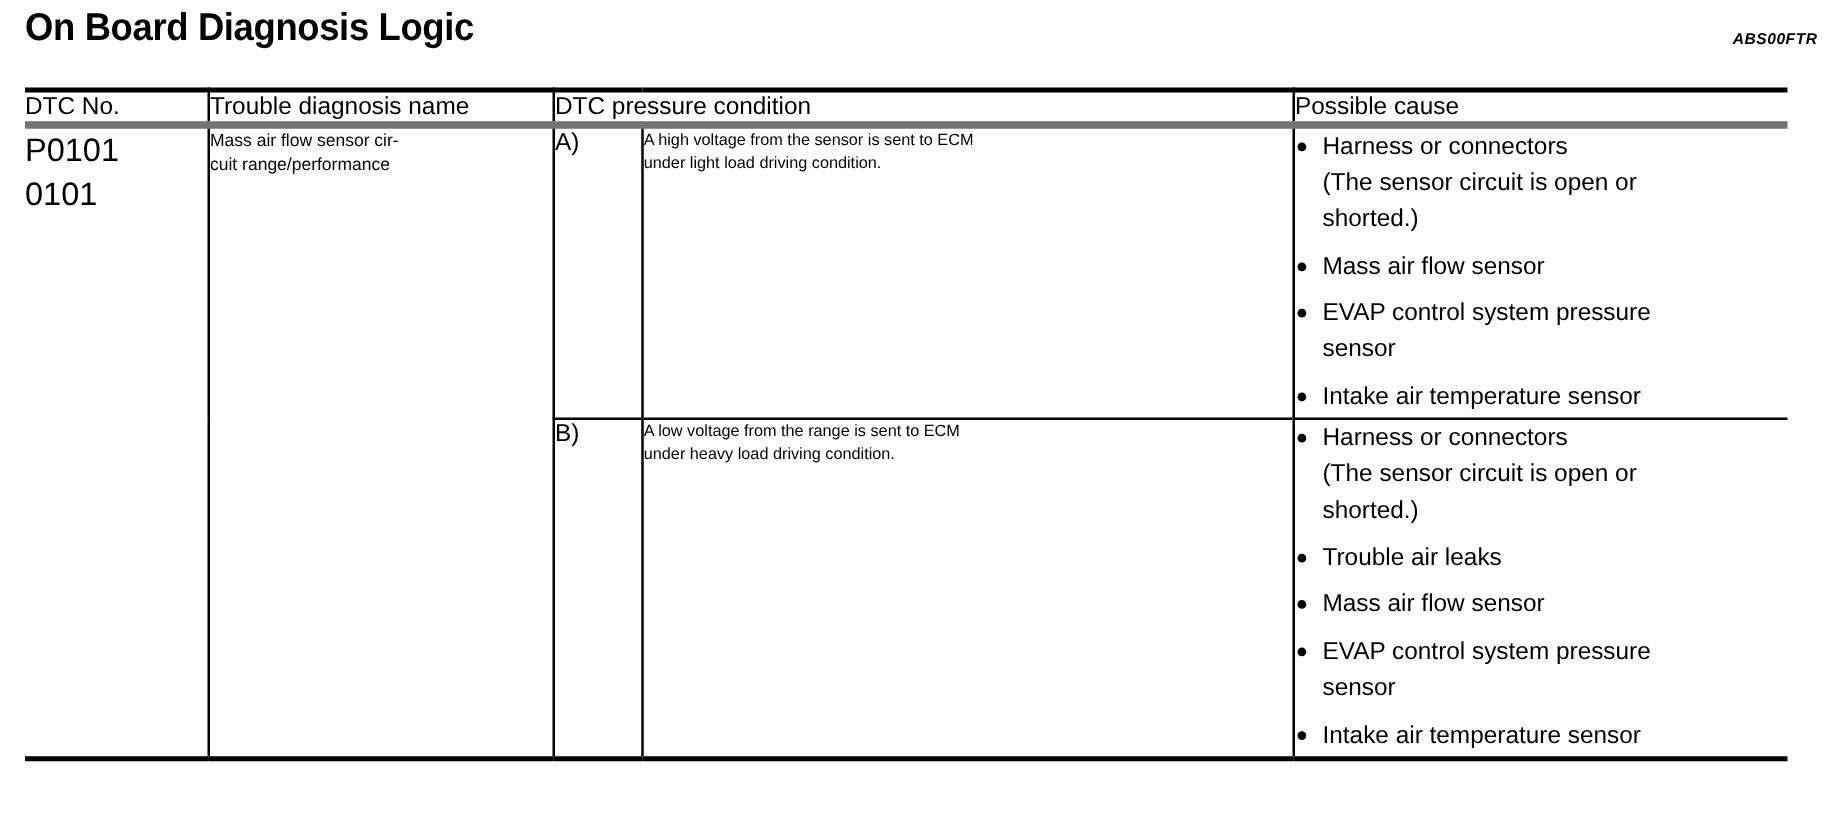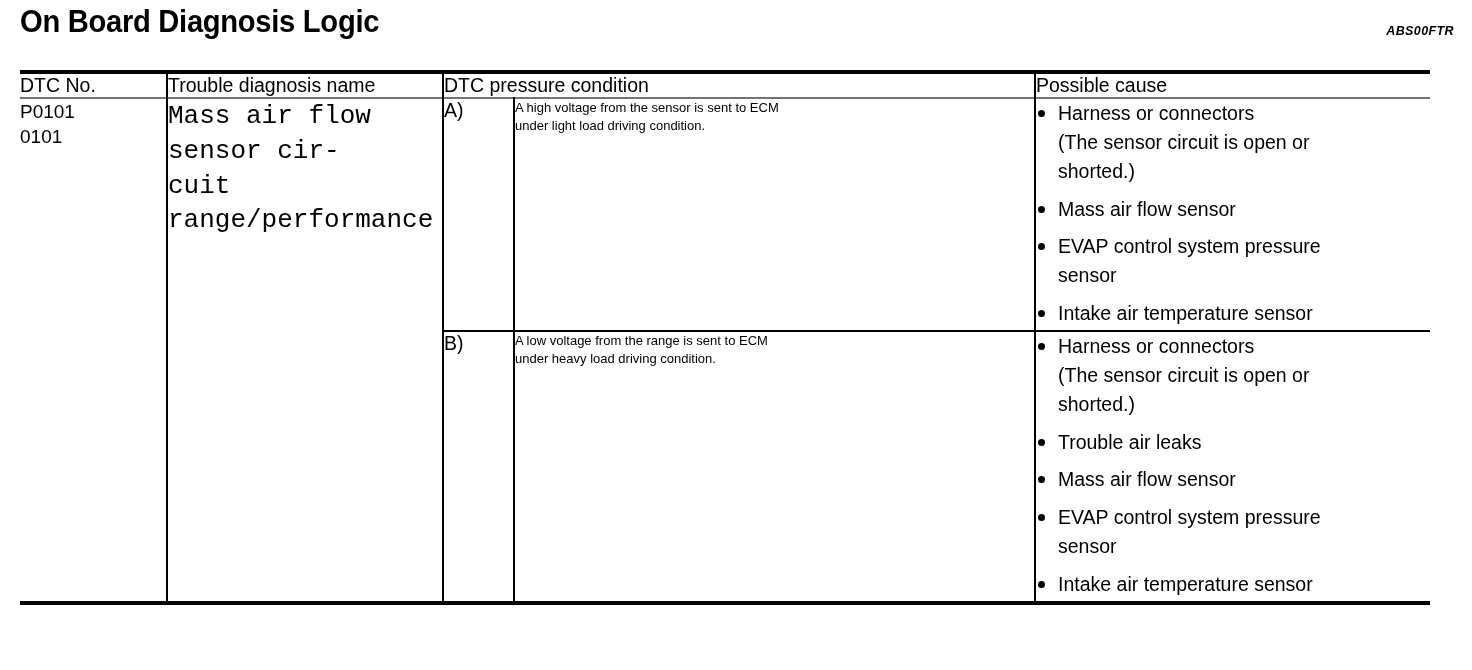--- a/index.html
+++ b/index.html
@@ -69,48 +69,47 @@
 
   
   .c-dtc      { width: 147px; }
   .c-name     { width: 276px; }
   .c-ab       { width: 71px;  }
   .c-cond     { width: 521px; }
   .c-cause    { width: 395px; }
 
   
   .rule-top    { border-top: 4px solid #000; }
-  .rule-head   { border-bottom: 2px solid #737373; margin-top: 22px; }
+  .rule-head   { border-bottom: 6px solid #737373; margin-top: 22px; }
   .rule-mid    { border-top: 2px solid #000; }
   .rule-bottom { border-bottom: 4px solid #000; }
 
   .v-right { border-right: 2px solid #000; }
 
   
   .hdr-cell {
     text-align: center;
     font-size: 19.5px;
     padding: 9px 0 10px 0;
     white-space: nowrap;
   }
 
   
   .cell-dtc {
-    font-size: 19px;
+    font-size: 26px;
     line-height: 1.34;
     padding-left: 18px;
     vertical-align: middle;
   }
   .cell-name {
-    font-size: 26px;
+    font-size: 14px;
     line-height: 1.34;
     padding-left: 15px;
     padding-right: 6px;
     vertical-align: middle;
-    font-family: Liberation Mono, monospace;
   }
   .cell-ab {
     font-size: 19.5px;
     text-align: center;
     vertical-align: middle;
   }
   .cell-cond {
     font-size: 13px;
     line-height: 1.42;
     padding: 0 14px 0 14px;

